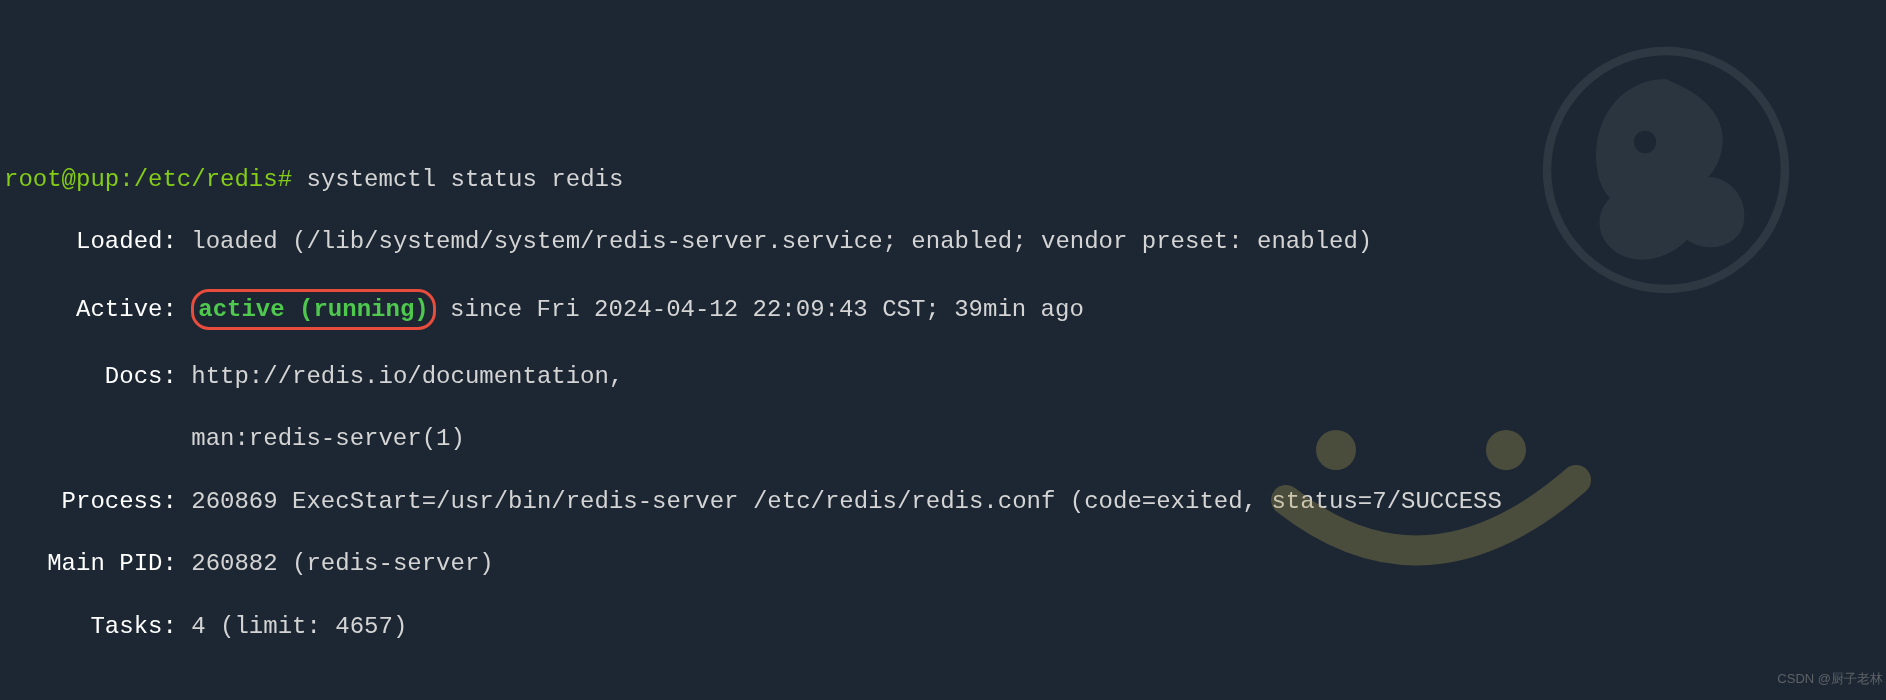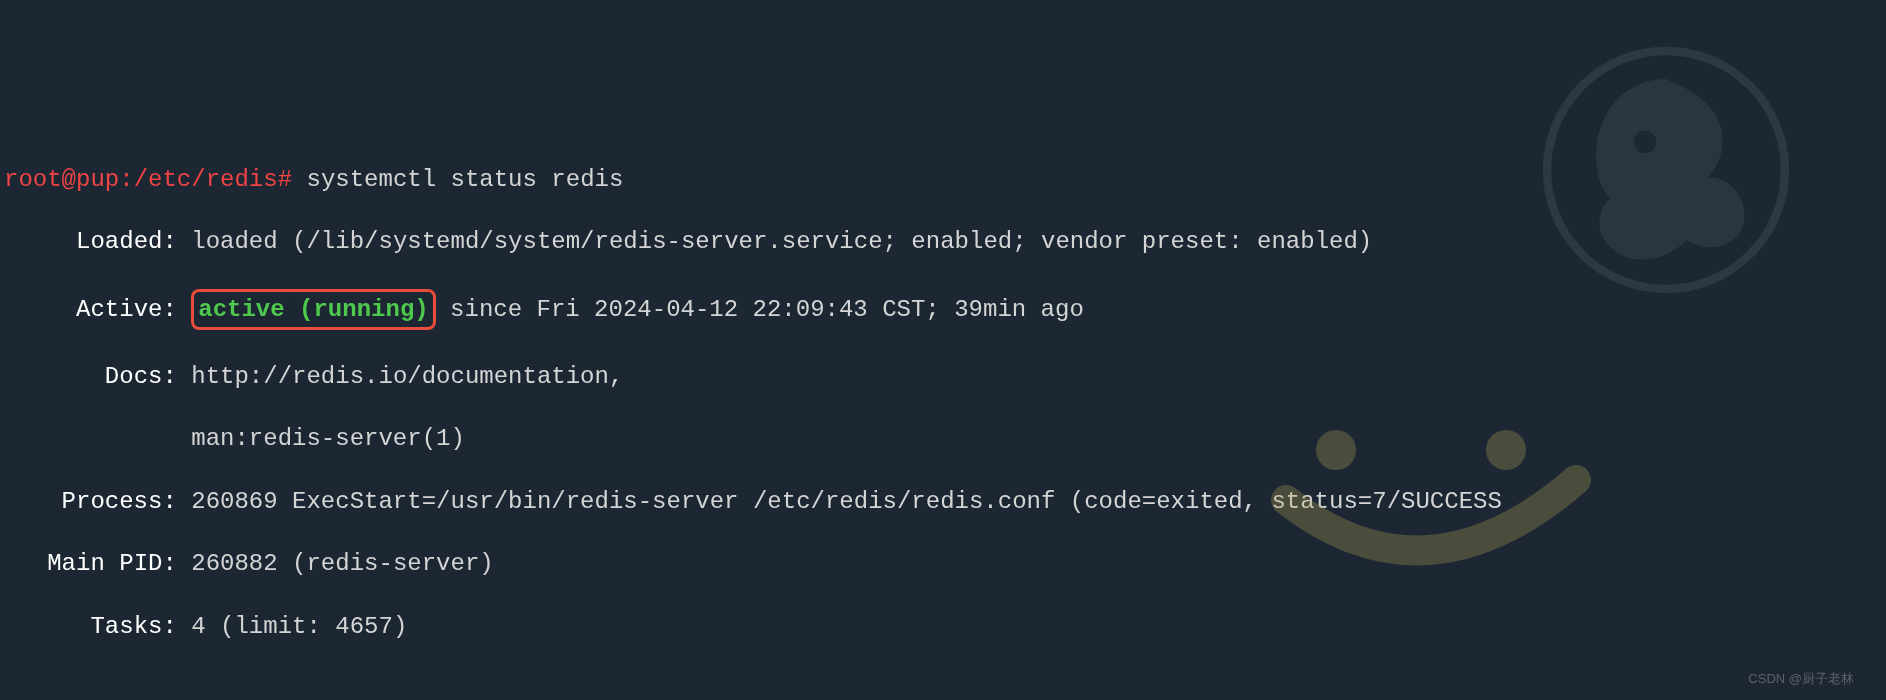--- a/index.html
+++ b/index.html
@@ -17,21 +17,21 @@
       white-space: pre;
       overflow: hidden;
       width: 1886px;
       height: 700px;
       position: relative;
     }
     .line {
       display: block;
     }
     .prompt-user {
-      color: #ef4444;
+      color: #84cc16;
       margin-top: 44px;
     }
     .command {
       color: #d4d4d4;
       text-align: center;
     }
     .bullet {
       color: #4ec94e;
       font-size: 20px;
     }
@@ -40,42 +40,42 @@
     }
     .label {
       color: #ffffff;
     }
     .active-status {
       color: #4ec94e;
       font-weight: bold;
     }
     .highlight-box {
       border: 3px solid #e74c3c;
-      border-radius: 8px;
+      border-radius: 18px;
       padding: 2px 4px;
       display: inline-block;
     }
     .watermark-logo {
       position: absolute;
       top: 30px;
       right: 80px;
       opacity: 0.08;
       pointer-events: none;
     }
     .watermark-smile {
       position: absolute;
       bottom: 100px;
       right: 280px;
       opacity: 0.3;
       pointer-events: none;
     }
     .csdn-watermark {
       position: absolute;
       bottom: 12px;
-      right: 32px;
+      right: 3px;
       color: #888;
       font-size: 13px;
       opacity: 0.6;
       font-family: Arial, sans-serif;
       pointer-events: none;
     }
   </style>
 </head>
 <body>
 

